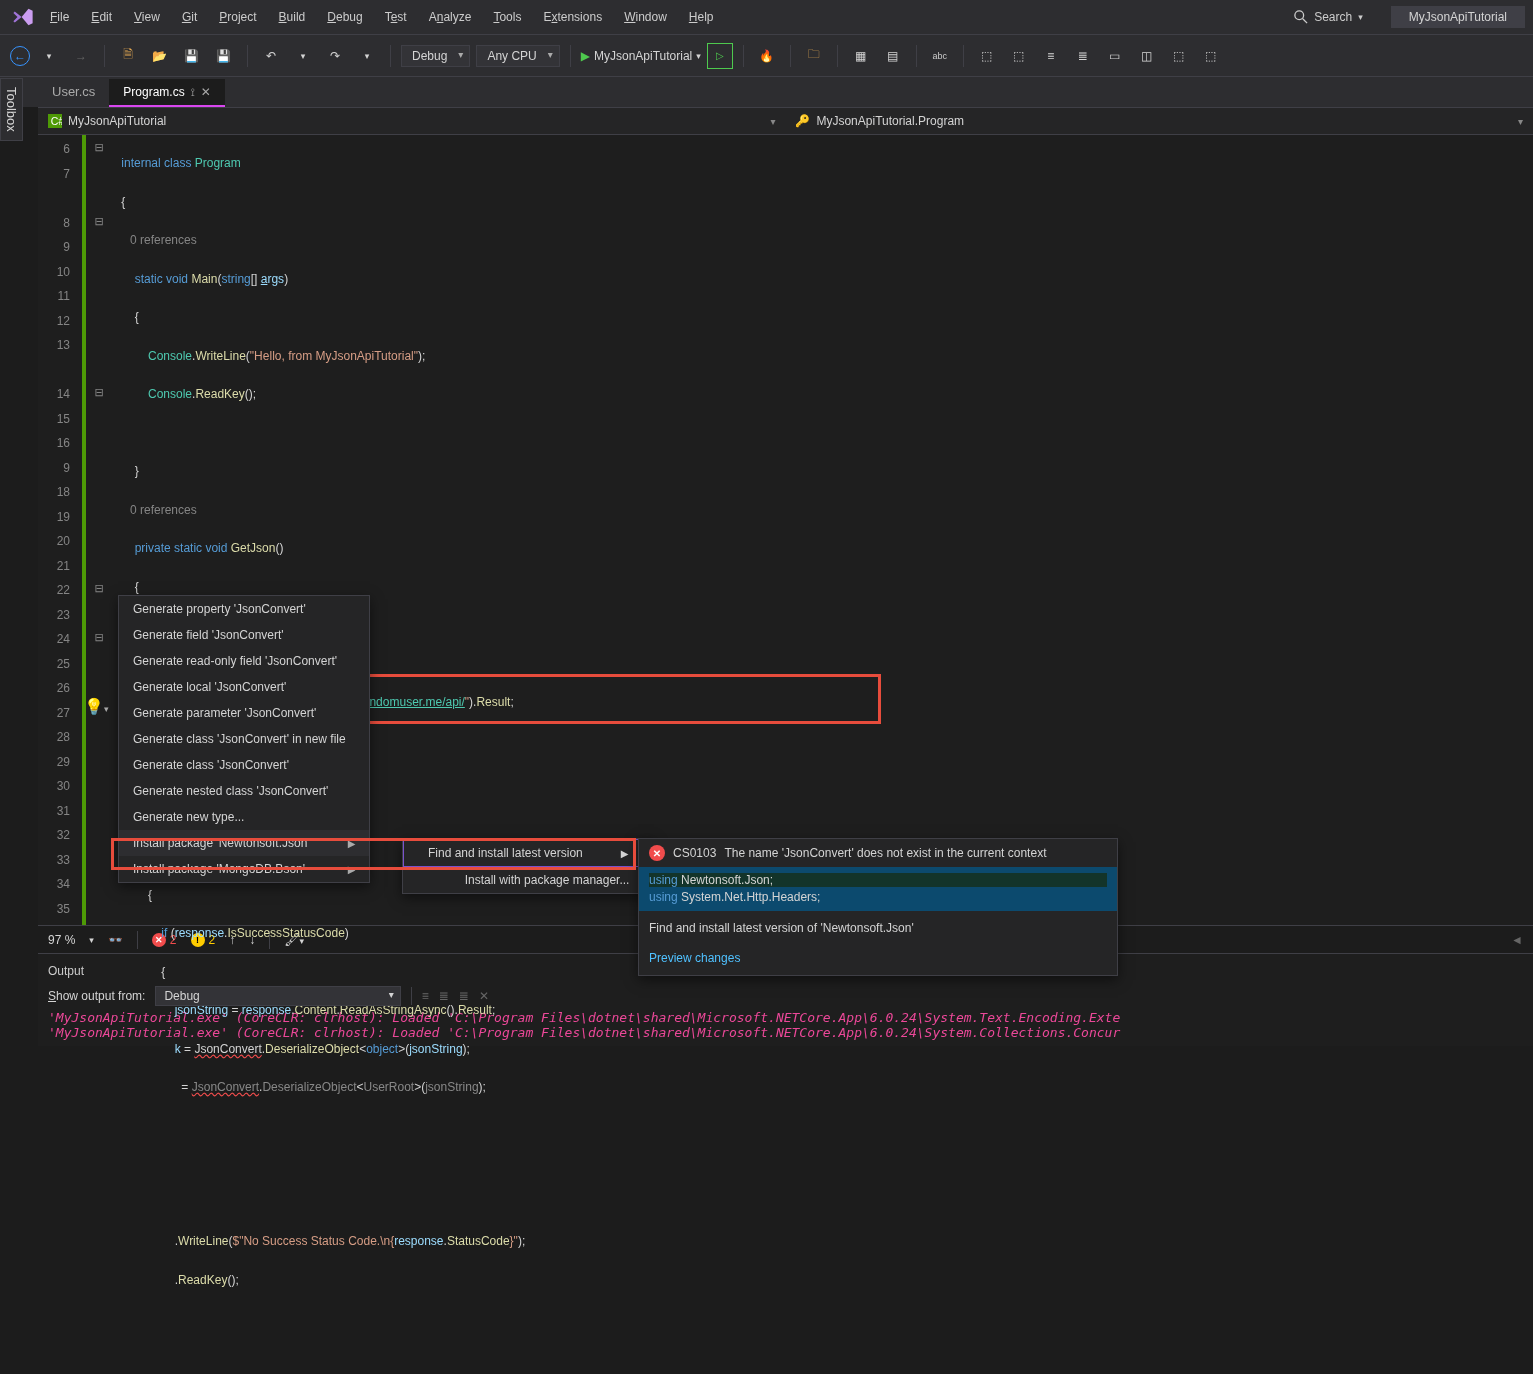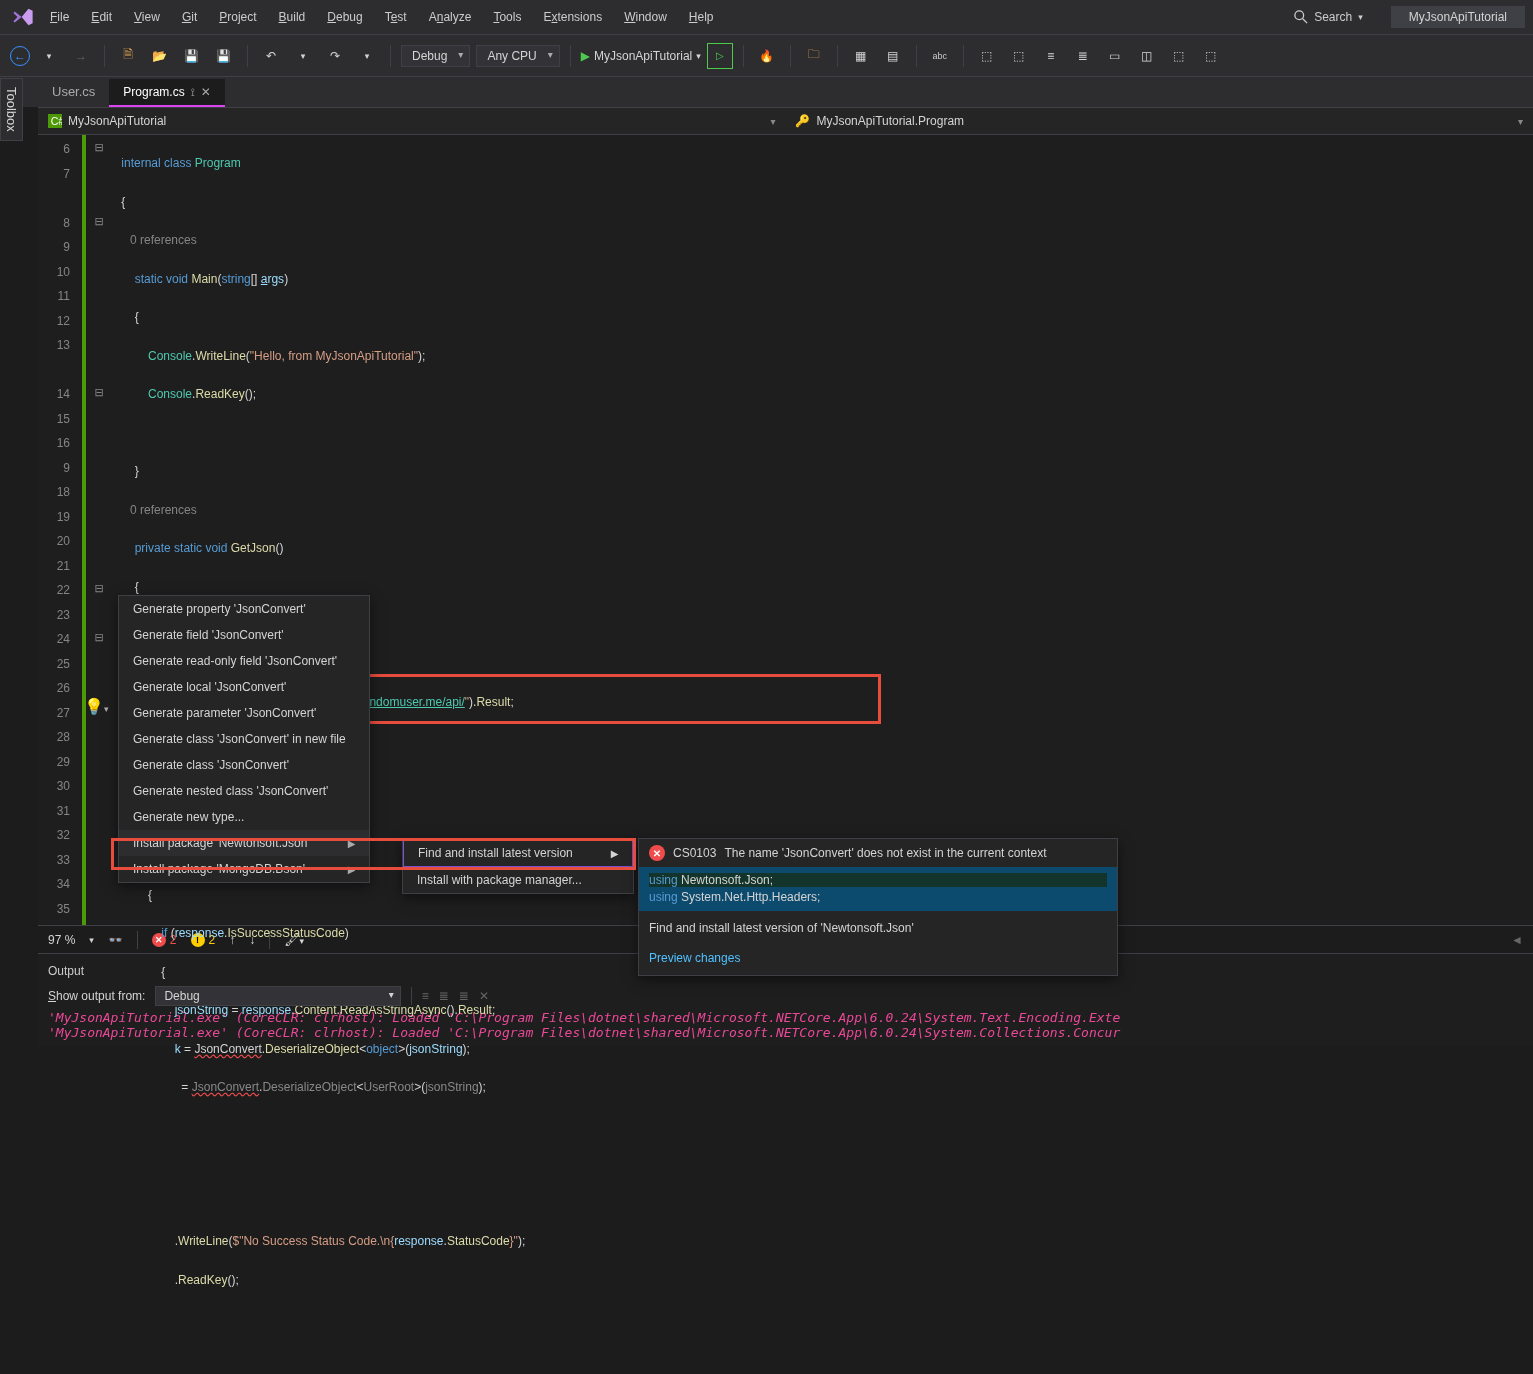--- a/index.html
+++ b/index.html
@@ -48,21 +48,21 @@
 .method { color:#dcdcaa; }
 .var { color:#9cdcfe; }
 .cm-err { text-decoration:wavy underline #f14c4c; }
 .redbox { position:absolute; border:3px solid #e74c3c; }
 .lightbulb { position:absolute; left:46px; top:432px; color:#ffd700; font-size:16px; }
 .quickfix { position:absolute; left:118px; top:595px; background:#252526; border:1px solid #3f3f46; box-shadow:0 4px 12px rgba(0,0,0,0.5); z-index:10; }
 .quickfix .qitem { padding:6px 14px; color:#d4d4d4; cursor:pointer; white-space:nowrap; display:flex; align-items:center; gap:8px; }
 .quickfix .qitem.hl { background:#2d2d30; }
 .quickfix .qitem .chev { margin-left:auto; font-size:10px; color:#aaa; padding-left:30px; }
 .submenu { position:absolute; left:402px; top:838px; background:#252526; border:1px solid #3f3f46; z-index:11; box-shadow:0 4px 12px rgba(0,0,0,0.5); }
-.submenu .sitem { padding:6px 14px; color:#d4d4d4; display:flex; align-items:center; gap:8px; }
+.submenu .sitem { padding:6px 24px; color:#d4d4d4; display:flex; align-items:center; gap:8px;justify-content:flex-end; }
 .submenu .sitem.sel { border:1px solid #7a52cc; }
 .submenu .sitem .chev { margin-left:auto; font-size:10px; padding-left:30px; }
 .preview { position:absolute; left:638px; top:838px; background:#252526; border:1px solid #3f3f46; z-index:12; box-shadow:0 4px 12px rgba(0,0,0,0.5); min-width:480px; }
 .preview .errline { padding:6px 10px; display:flex; align-items:center; gap:8px; color:#d4d4d4; }
 .preview .err-icon { width:16px; height:16px; background:#f14c4c; border-radius:50%; display:flex; align-items:center; justify-content:center; color:#fff; font-size:10px; font-weight:bold; }
 .preview .codeblk { background:#0c4a6e; padding:6px 10px; font-family:Consolas,monospace; font-size:15px; }
 .preview .codeblk .add { background:#13342a; display:block; }
 .preview .desc { padding:10px; color:#d4d4d4; }
 .preview .link { padding:6px 10px 10px; color:#4fc1ff; cursor:pointer; }
 .status { background:#1c1c1c; border-top:1px solid #3f3f46; height:28px; display:flex; align-items:center; padding:0 10px; gap:14px; color:#d4d4d4; margin-left:38px; }

